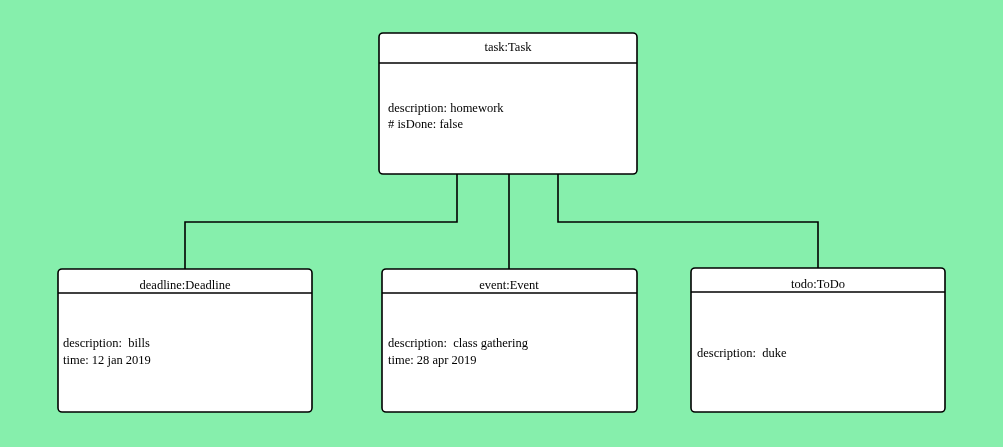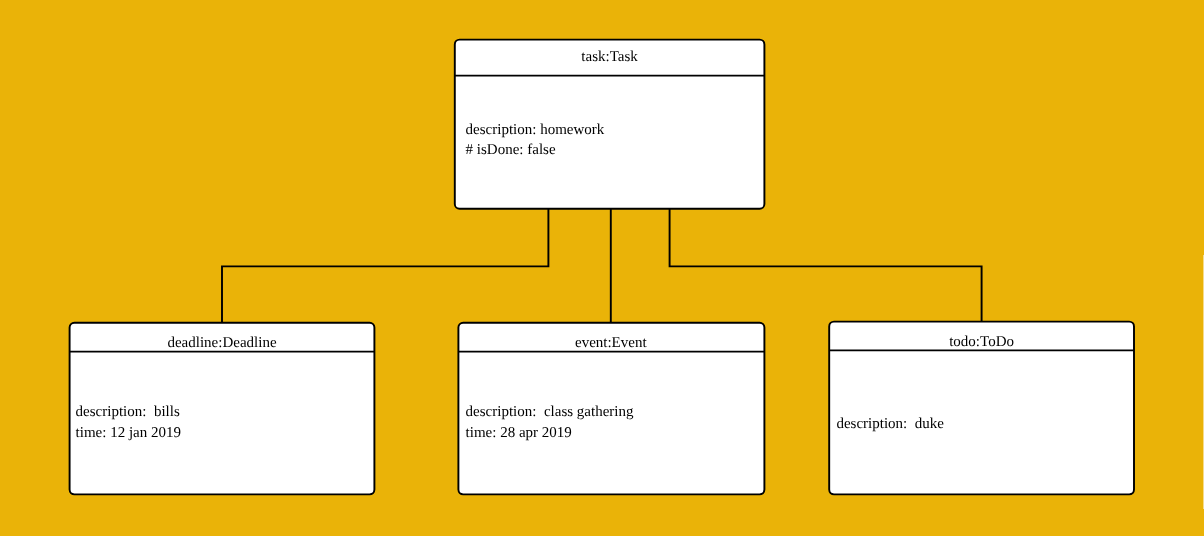--- a/index.html
+++ b/index.html
@@ -11,21 +11,21 @@
   body {
     width: 1003px;
     height: 447px;
     font-family: "Liberation Serif", "DejaVu Serif", serif;
     overflow: hidden;
   }
   #diagram-root {
     position: relative;
     width: 1003px;
     height: 447px;
-    background: #eab308;
+    background: #86efac;
   }
   svg.diagram {
     display: block;
     width: 1003px;
     height: 447px;
   }
   .obj-box-rect {
     fill: #ffffff;
     stroke: #000000;
     stroke-width: 1.6;

